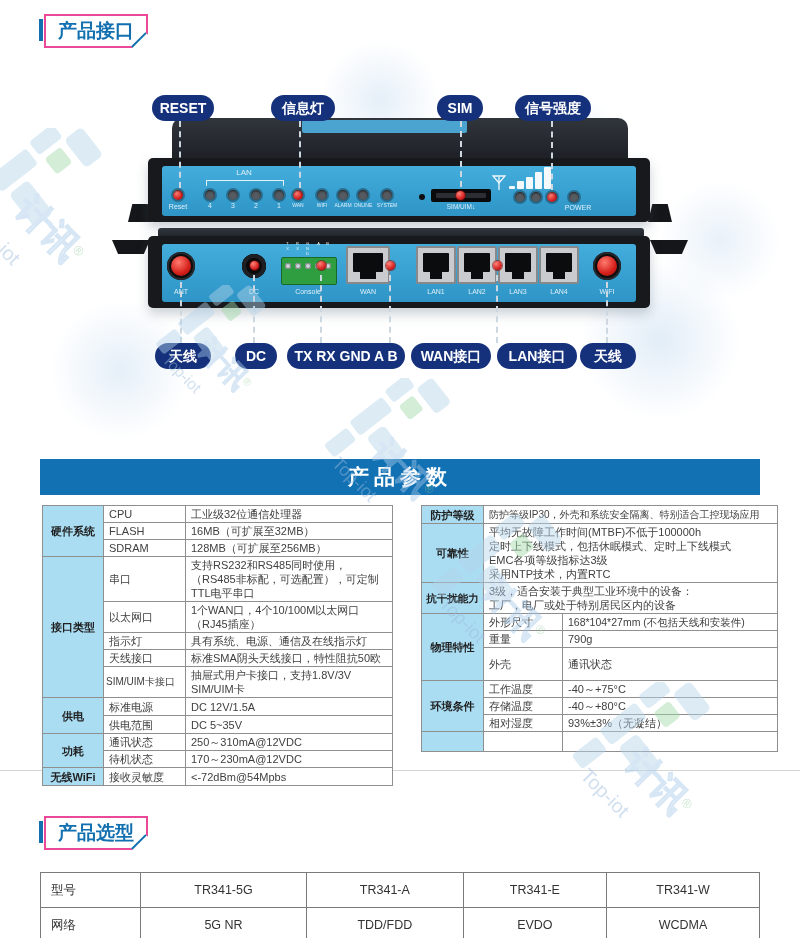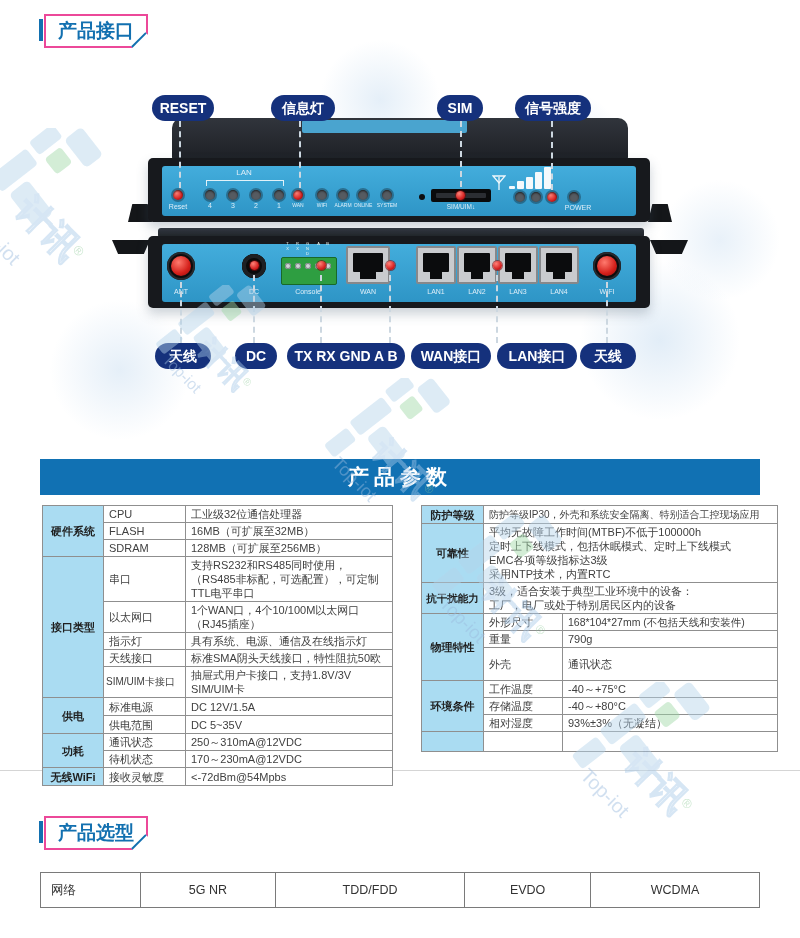--- a/index.html
+++ b/index.html
@@ -340,20 +340,27 @@
       </tr>
 </tbody>
   </table>
 
 <div class="abs divider"></div>
 
 <div class="abs secbox" style="left:44px;top:816px;width:100px;">产品选型</div>
 
 <table class="sel">
   <tbody>
+      <tr>
+    <td class="lbl">型号</td>
+    <td>TR341-5G</td>
+    <td>TR341-A</td>
+    <td>TR341-E</td>
+    <td>TR341-W</td>
+  </tr>
   <tr>
     <td class="lbl">网络</td>
     <td>5G NR</td>
     <td>TDD/FDD</td>
     <td>EVDO</td>
     <td>WCDMA</td>
   </tr>
 </tbody>
   </table>
 

